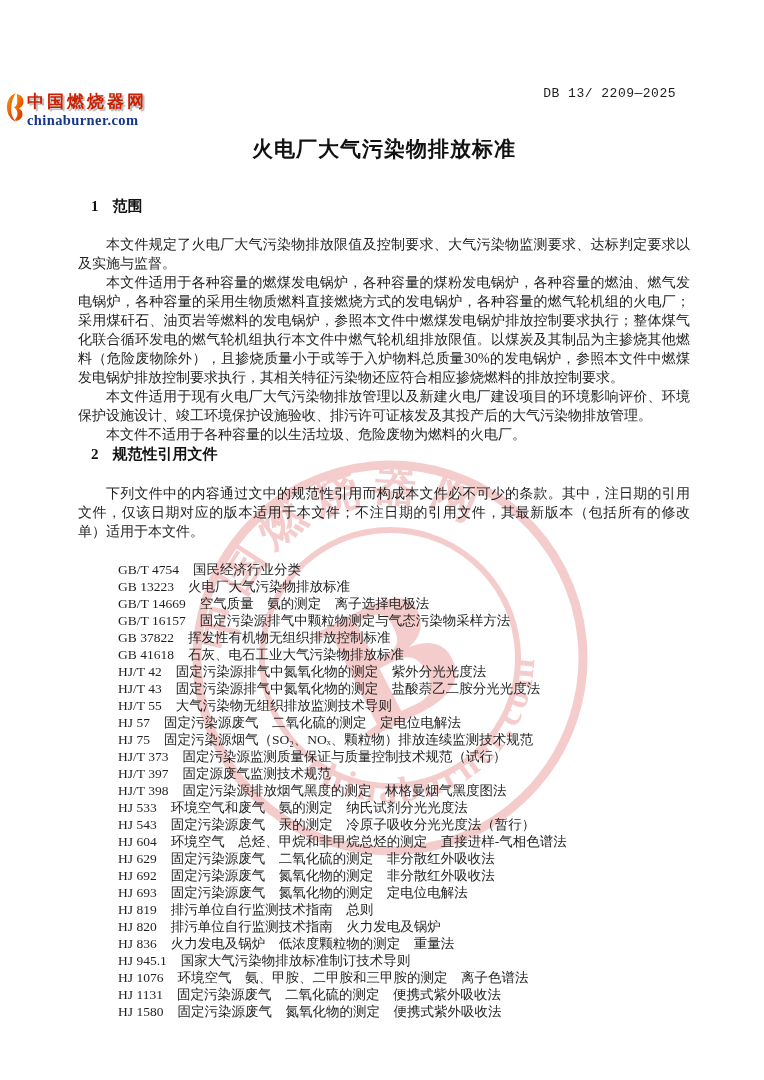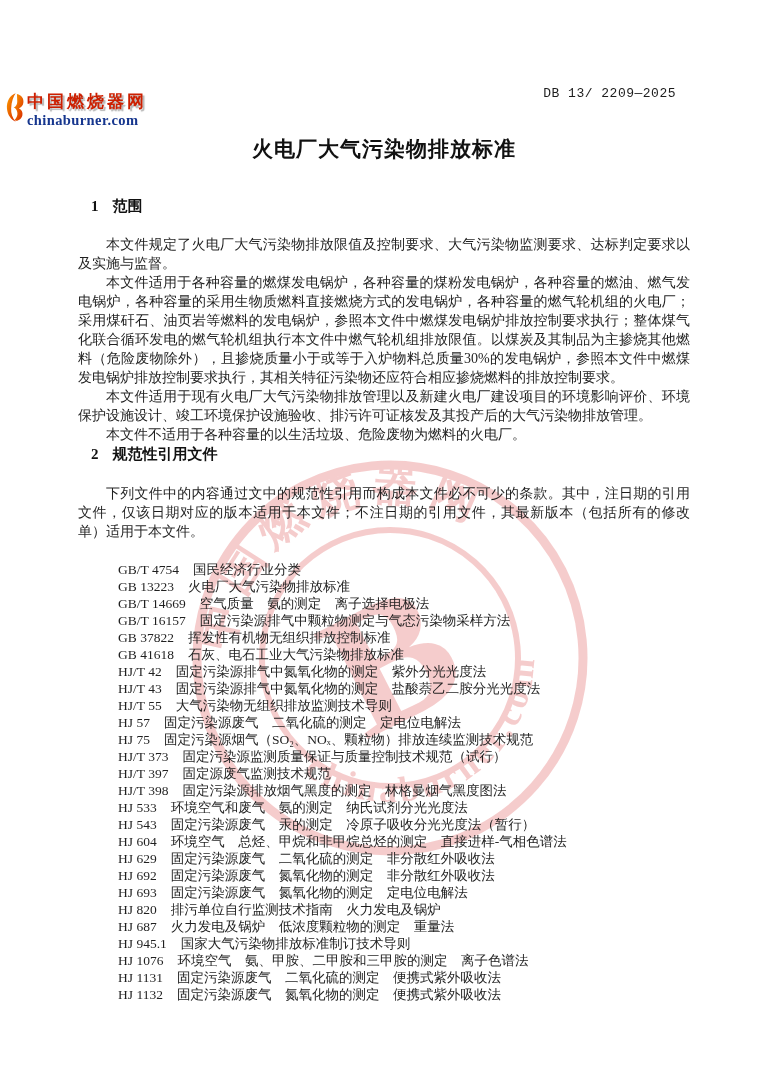--- a/index.html
+++ b/index.html
@@ -198,34 +198,37 @@
         <li>
           <span class="ref-code">HJ 629</span><span class="ref-title">固定污染源废气　二氧化硫的测定　非分散红外吸收法</span>
         </li>
         <li>
           <span class="ref-code">HJ 692</span><span class="ref-title">固定污染源废气　氮氧化物的测定　非分散红外吸收法</span>
         </li>
         <li>
           <span class="ref-code">HJ 693</span><span class="ref-title">固定污染源废气　氮氧化物的测定　定电位电解法</span>
         </li>
         <li>
+          <span class="ref-code">HJ 819</span><span class="ref-title">排污单位自行监测技术指南　总则</span>
+        </li>
+        <li>
           <span class="ref-code">HJ 820</span><span class="ref-title">排污单位自行监测技术指南　火力发电及锅炉</span>
         </li>
         <li>
-          <span class="ref-code">HJ 687</span><span class="ref-title">火力发电及锅炉　低浓度颗粒物的测定　重量法</span>
+          <span class="ref-code">HJ 836</span><span class="ref-title">火力发电及锅炉　低浓度颗粒物的测定　重量法</span>
         </li>
         <li>
           <span class="ref-code">HJ 945.1</span><span class="ref-title">国家大气污染物排放标准制订技术导则</span>
         </li>
         <li>
           <span class="ref-code">HJ 1076</span><span class="ref-title">环境空气　氨、甲胺、二甲胺和三甲胺的测定　离子色谱法</span>
         </li>
         <li>
           <span class="ref-code">HJ 1131</span><span class="ref-title">固定污染源废气　二氧化硫的测定　便携式紫外吸收法</span>
         </li>
         <li>
-          <span class="ref-code">HJ 1132</span><span class="ref-title">固定污染源废气　氮氧化物的测定　便携式紫外吸收法</span>
+          <span class="ref-code">HJ 1580</span><span class="ref-title">固定污染源废气　氮氧化物的测定　便携式紫外吸收法</span>
         </li>
       </ul>
   </div>
 
   <div class="page-number">1</div>
 </div>
 
 </body></html>

